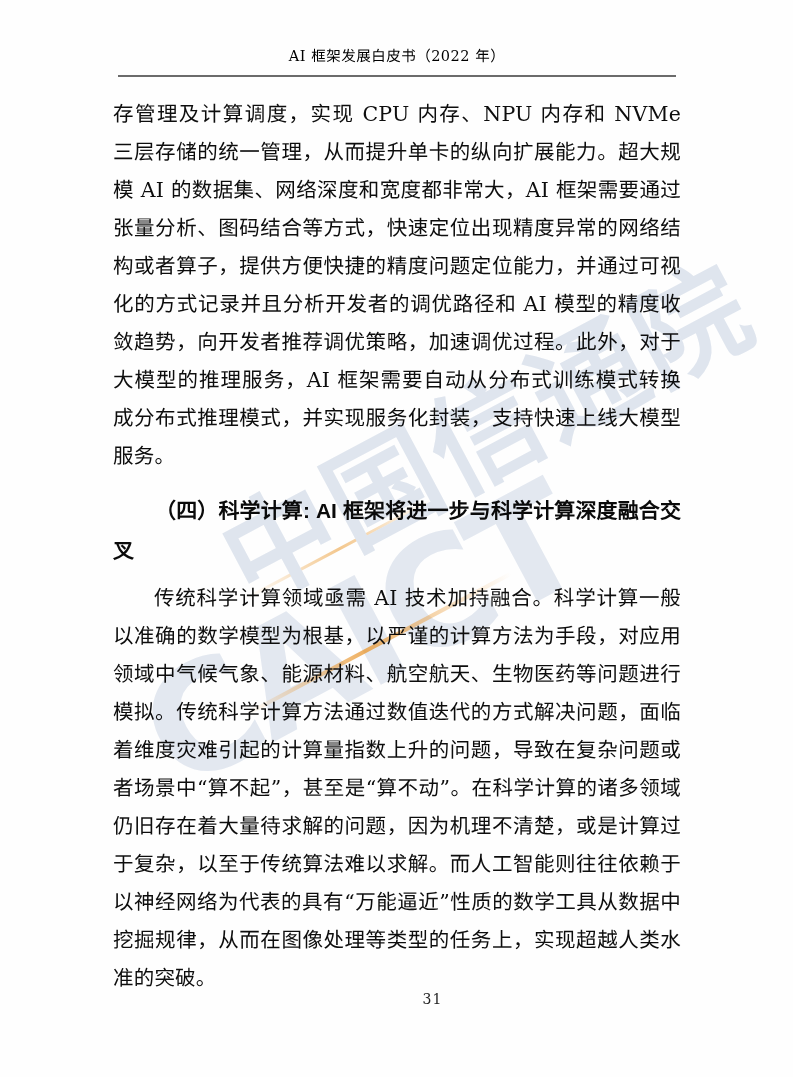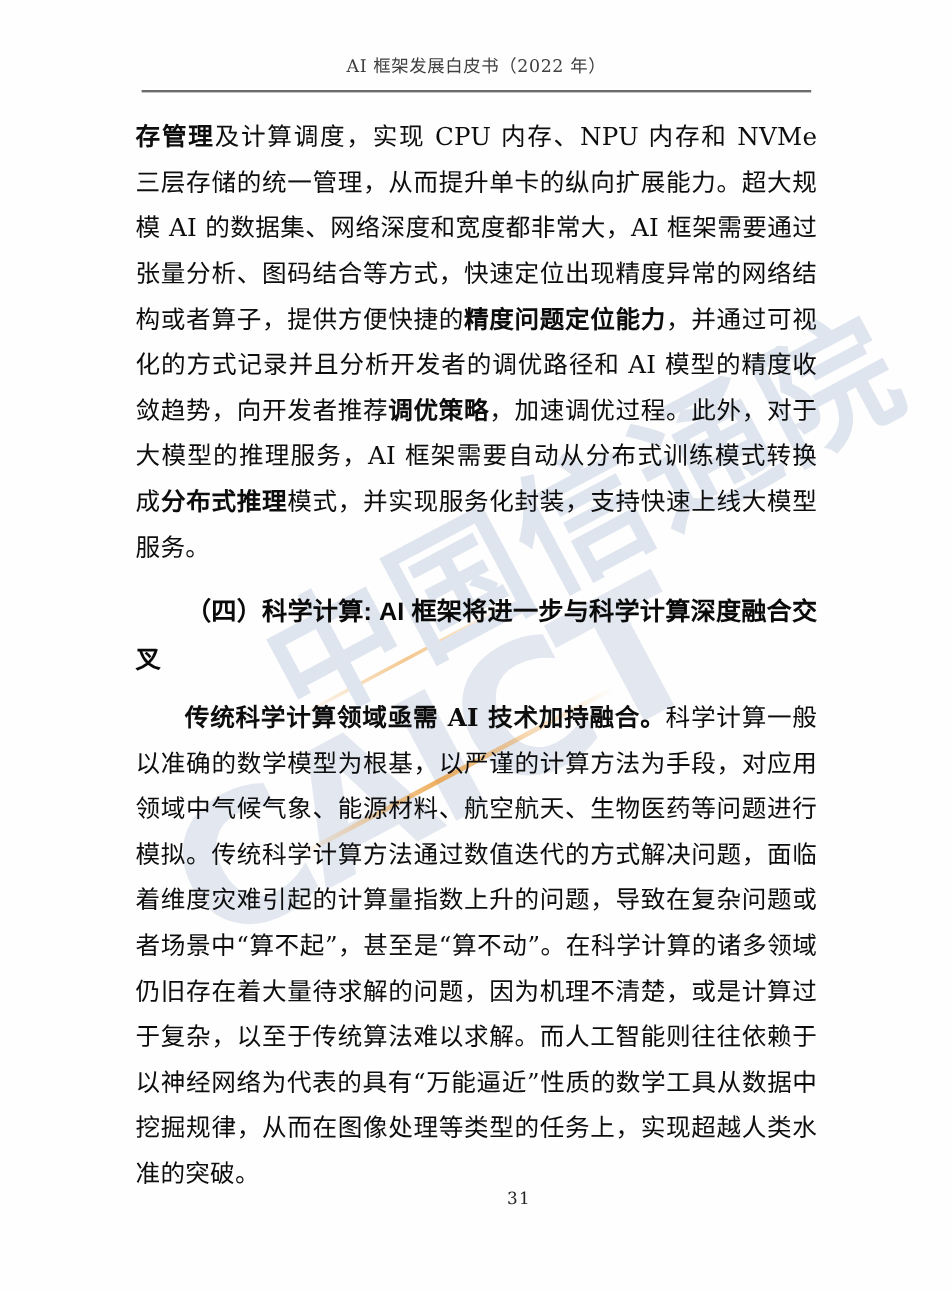--- a/index.html
+++ b/index.html
@@ -93,21 +93,21 @@
   .header {
     position: absolute;
     left: 118px;
     top: 48px;
     width: 558px;
     text-align: center;
   }
   .header-title {
     font-family: "DejaVu Serif", "Liberation Serif", serif;
     font-size: 14.5px;
-    color: #404040;
+    color: #000000;
     letter-spacing: 0.5px;
     line-height: 1.2;
     white-space: nowrap;
   }
   .header-rule {
     position: absolute;
     left: 118px;
     top: 75px;
     width: 558px;
     height: 0;
@@ -141,21 +141,21 @@
     font-size: 21px;
     line-height: 40px;
     font-weight: 700;
     color: #0a0a0a;
     text-indent: 42px;
     text-align: justify;
     text-justify: inter-ideograph;
     font-family: Liberation Sans, sans-serif;
   }
 
-  .b { font-weight: 700; }
+  .b { font-weight: 400; }
 
   .gap-small { height: 8px; }
 
   .page-number {
     position: absolute;
     left: 16px;
     top: 991px;
     width: 793px;
     text-align: center;
     font-size: 14px;

